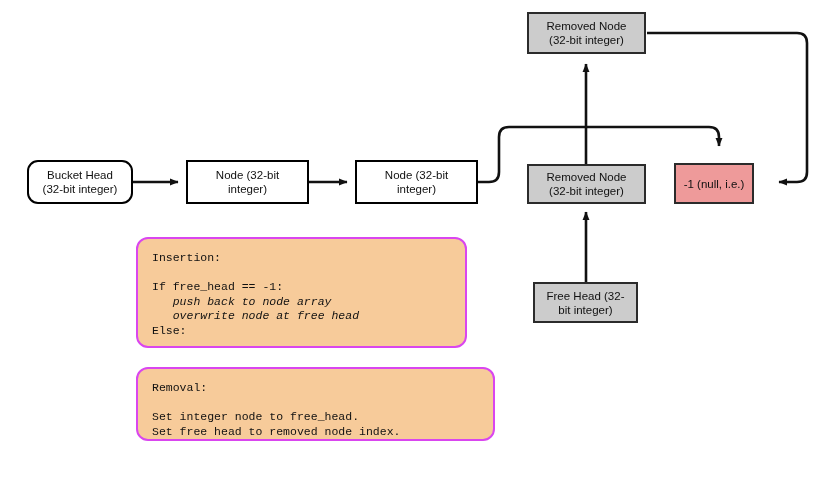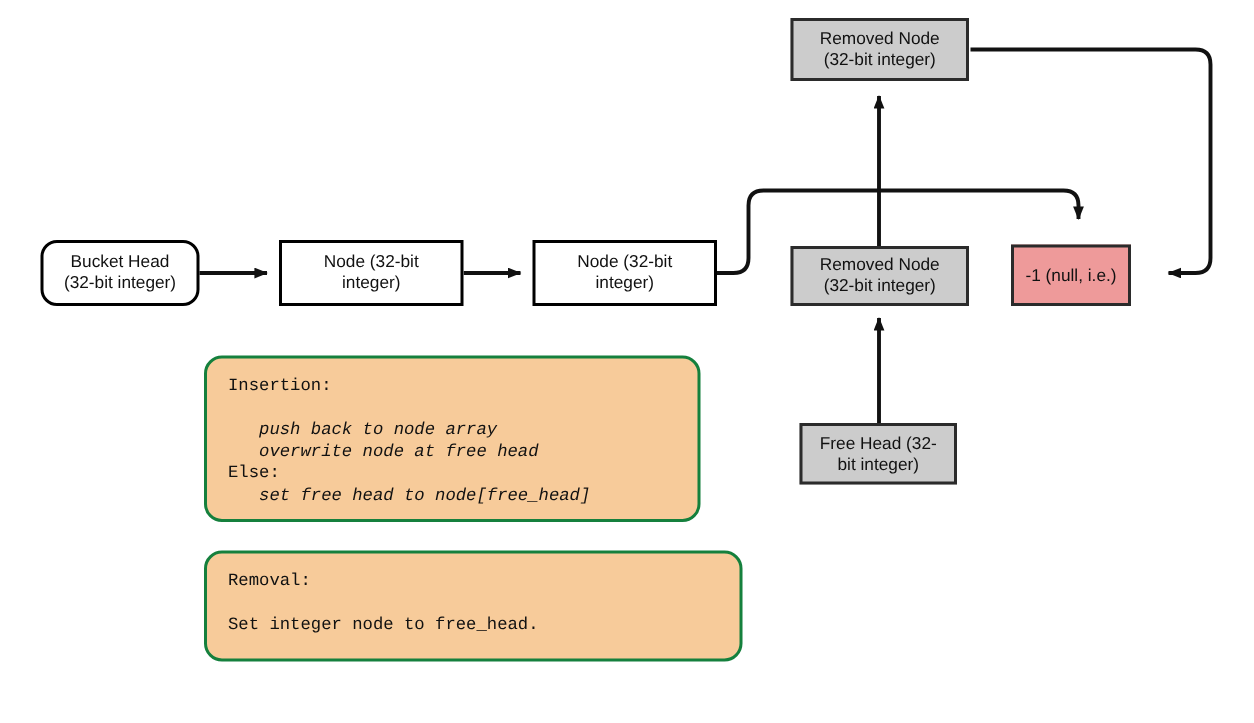--- a/index.html
+++ b/index.html
@@ -38,21 +38,21 @@
     white-space: pre-line;
   }
   .box.white { background: #ffffff; }
   .box.gray  { background: #cccccc; border-color: #2b2b2b; }
   .box.red   { background: #ee9a9a; border-color: #2b2b2b; }
 
   .note {
     position: absolute;
     box-sizing: border-box;
     background: #f7cb9a;
-    border: 2px solid #15803d;
+    border: 2px solid #d946ef;
     border-radius: 12px;
     padding: 12px 14px;
     font-family: "Liberation Mono", monospace;
     font-size: 11.5px;
     line-height: 14.5px;
     color: #111111;
   }
   .note .hdr { display: block; }
   .note .blank { display: block; height: 14.5px; }
   .note .ln { display: block; white-space: pre; }
@@ -100,25 +100,26 @@
 (32-bit integer)</div>
 
   <div class="box red" style="left:674px; top:163px; width:80px; height:41px;">-1 (null, i.e.)</div>
 
   <div class="box gray" style="left:533px; top:282px; width:105px; height:41px;">Free Head (32-
 bit integer)</div>
 
   <div class="note" style="left:136px; top:237px; width:331px; height:111px;">
     <span class="hdr">Insertion:</span>
     <span class="blank"></span>
+    <span class="ln">If free_head == -1:</span>
     <span class="ln ital">   push back to node array</span>
     <span class="ln ital">   overwrite node at free head</span>
     <span class="ln">Else:</span>
-    <span class="ln ital">   set free head to node[free_head]</span>
   </div>
 
   <div class="note" style="left:136px; top:367px; width:359px; height:74px;">
     <span class="hdr">Removal:</span>
     <span class="blank"></span>
     <span class="ln">Set integer node to free_head.</span>
+    <span class="ln">Set free head to removed node index.</span>
   </div>
 
 </div>
 
 </body></html>

